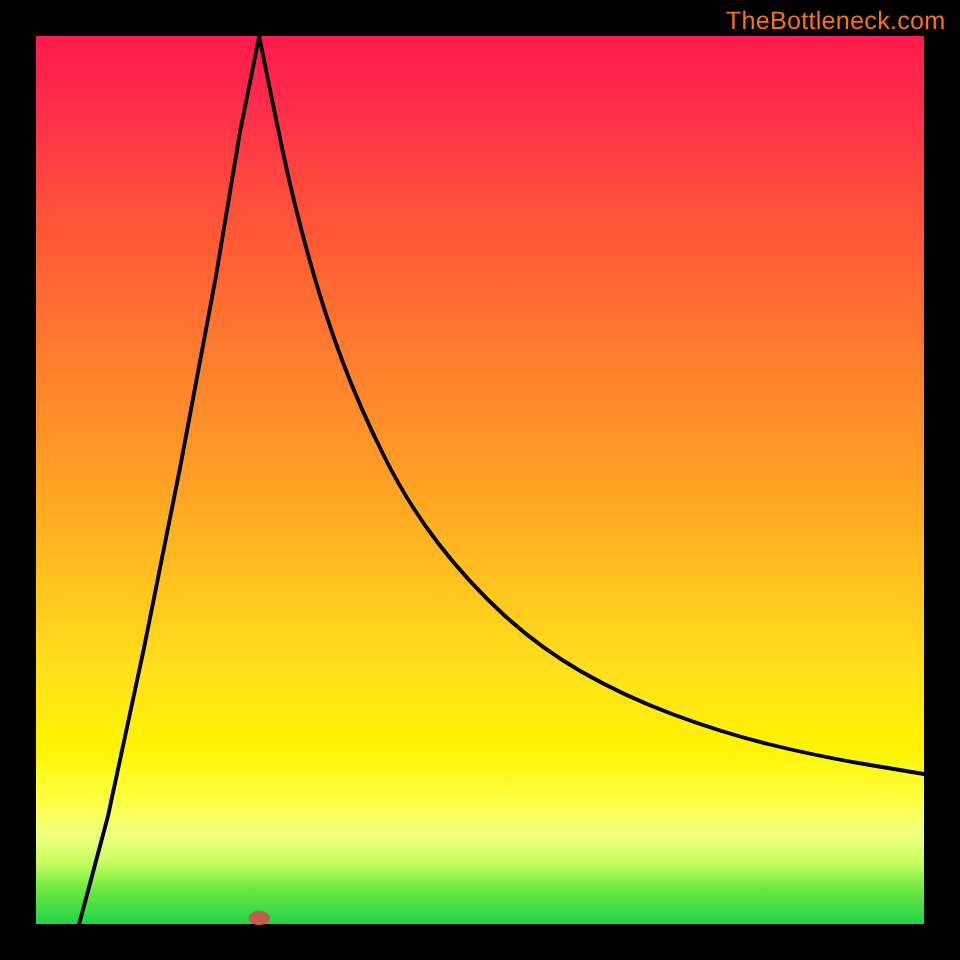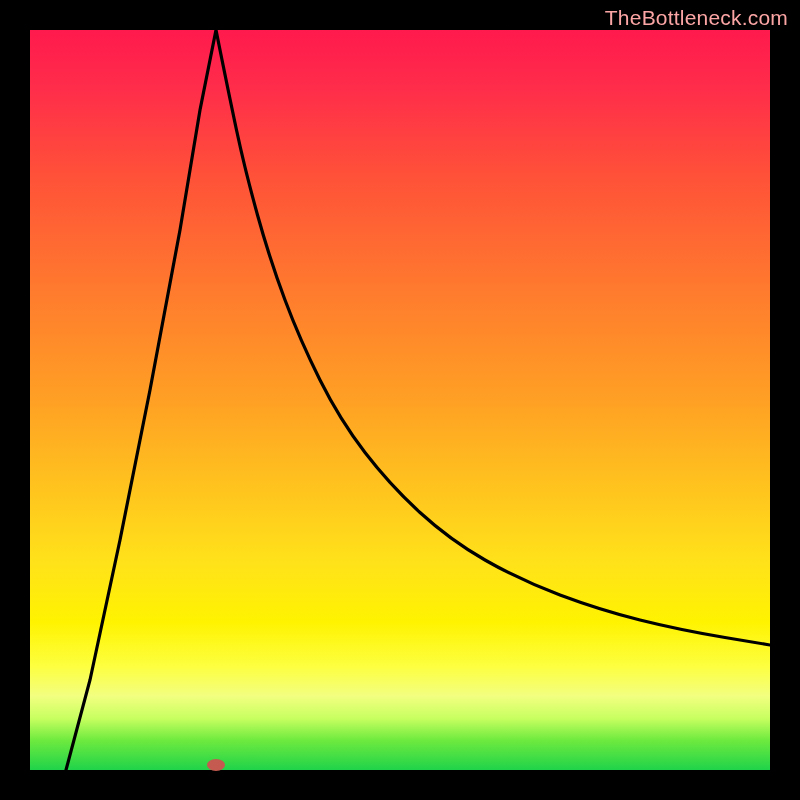--- a/index.html
+++ b/index.html
@@ -38,21 +38,21 @@
       #f2ff80 90%,
       #c8ff60 93%,
       #6eea3f 96%,
       #1fd34a 100%
     );
   }
   .watermark {
     position: absolute;
     top: 6px;
     right: 12px;
-    color: #fca5a5;
+    color: #f97316;
     font-size: 21px;
     font-weight: 400;
     letter-spacing: 0.2px;
     user-select: none;
   }
   .marker {
     position: absolute;
     width: 18px;
     height: 12px;
     border-radius: 50%;

